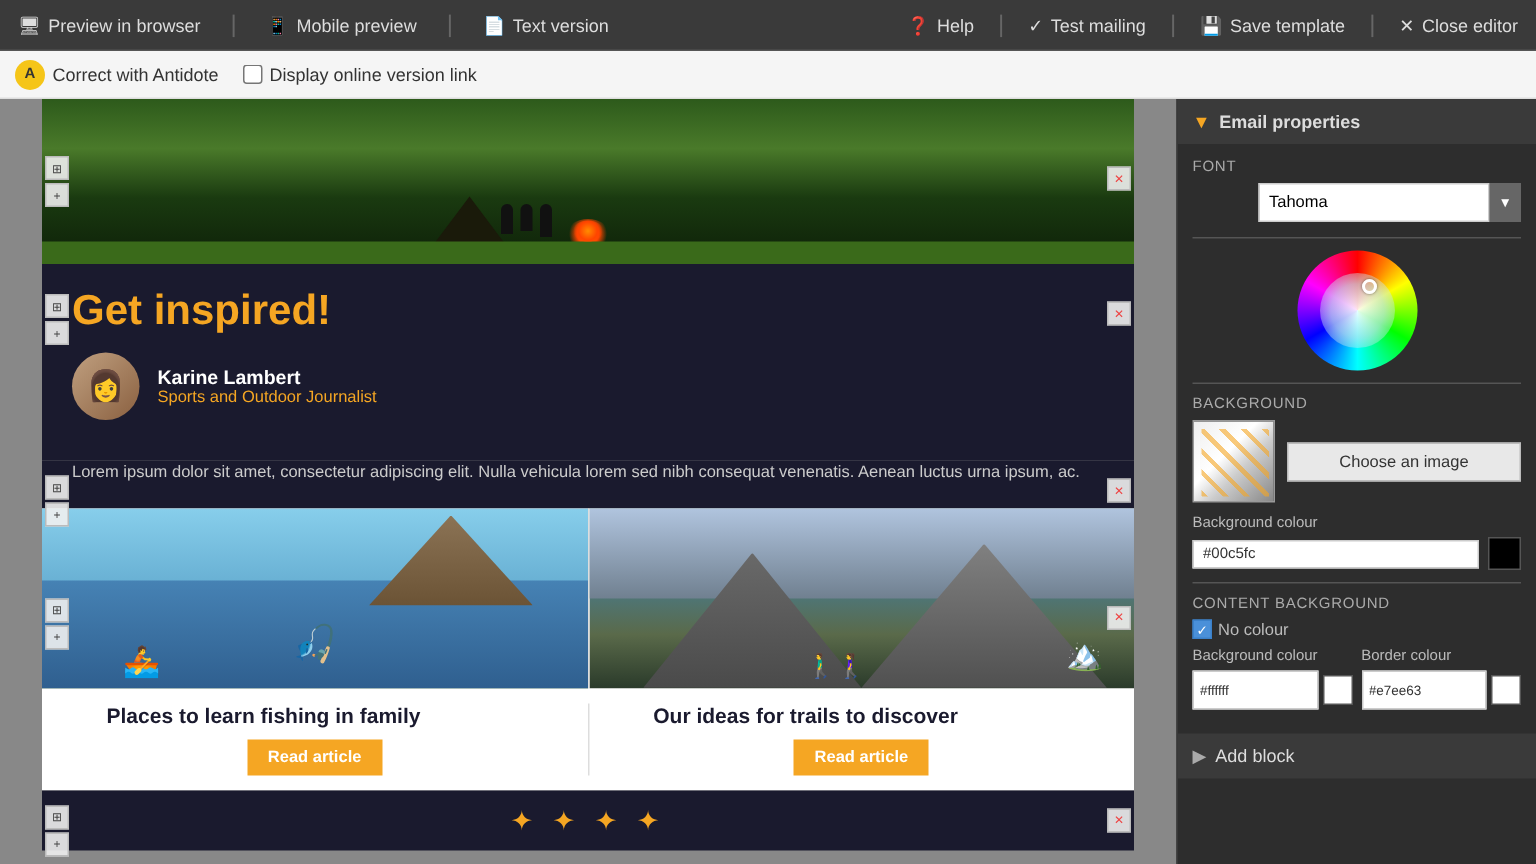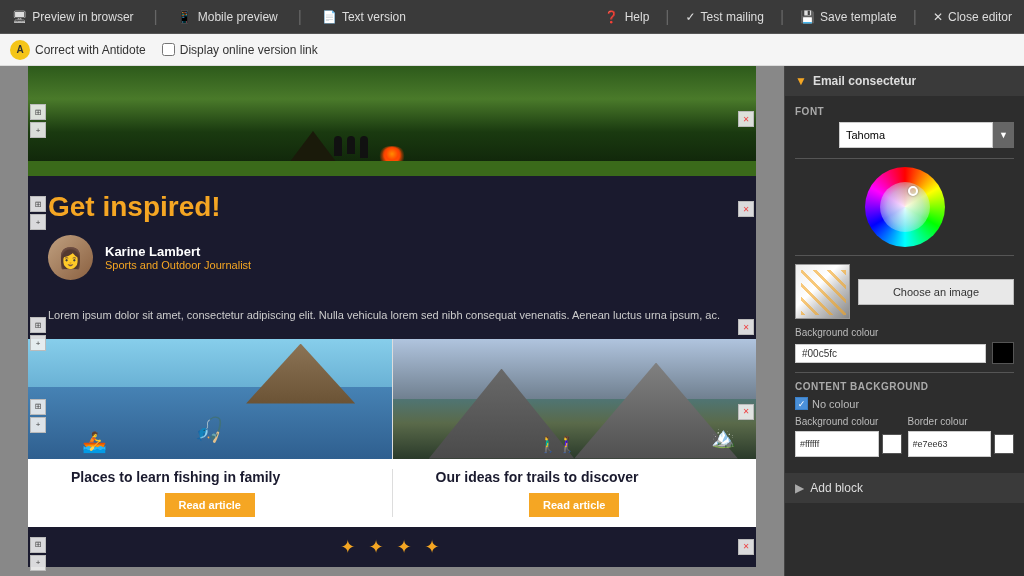--- a/index.html
+++ b/index.html
@@ -270,21 +270,21 @@
       font-weight: bold;
     }
 
     .panel-content {
       padding: 10px;
     }
 
     .panel-label {
       color: #aaa;
       font-size: 10px;
-      font-weight: bold;
+      font-weight: normal;
       margin-bottom: 5px;
       text-transform: uppercase;
       letter-spacing: 0.5px;
     }
     .panel-sublabel {
       color: #bbb;
       font-size: 10px;
       margin-bottom: 4px;
     }
 
@@ -677,21 +677,21 @@
         </div>
       </div>
 
     </div>
   </div>
 
   <div class="right-panel">
 
     <div class="panel-section-header">
       <span style="color:#f5a623;">▼</span>
-      <span>Email consectetur</span>
+      <span>Email properties</span>
     </div>
 
     <div class="panel-content">
 
       <div class="panel-label">FONT</div>
       <div class="font-select-row">
         <select class="font-select">
           <option>Tahoma</option>
           <option>Arial</option>
           <option>Georgia</option>
@@ -703,20 +703,21 @@
       <hr class="divider-line">
 
       <div class="color-picker-area">
         <div class="color-wheel">
           <div class="color-cursor"></div>
         </div>
       </div>
 
       <hr class="divider-line">
 
+      <div class="panel-label">BACKGROUND</div>
       <div class="bg-preview">
         <div class="bg-img-preview"></div>
         <button class="choose-img-btn">Choose an image</button>
       </div>
 
       <div class="panel-sublabel">Background colour</div>
       <div class="color-row">
         <input type="text" class="color-input" value="#00c5fc" style="">
         <div class="color-swatch" style="background:#000;"></div>
       </div>

